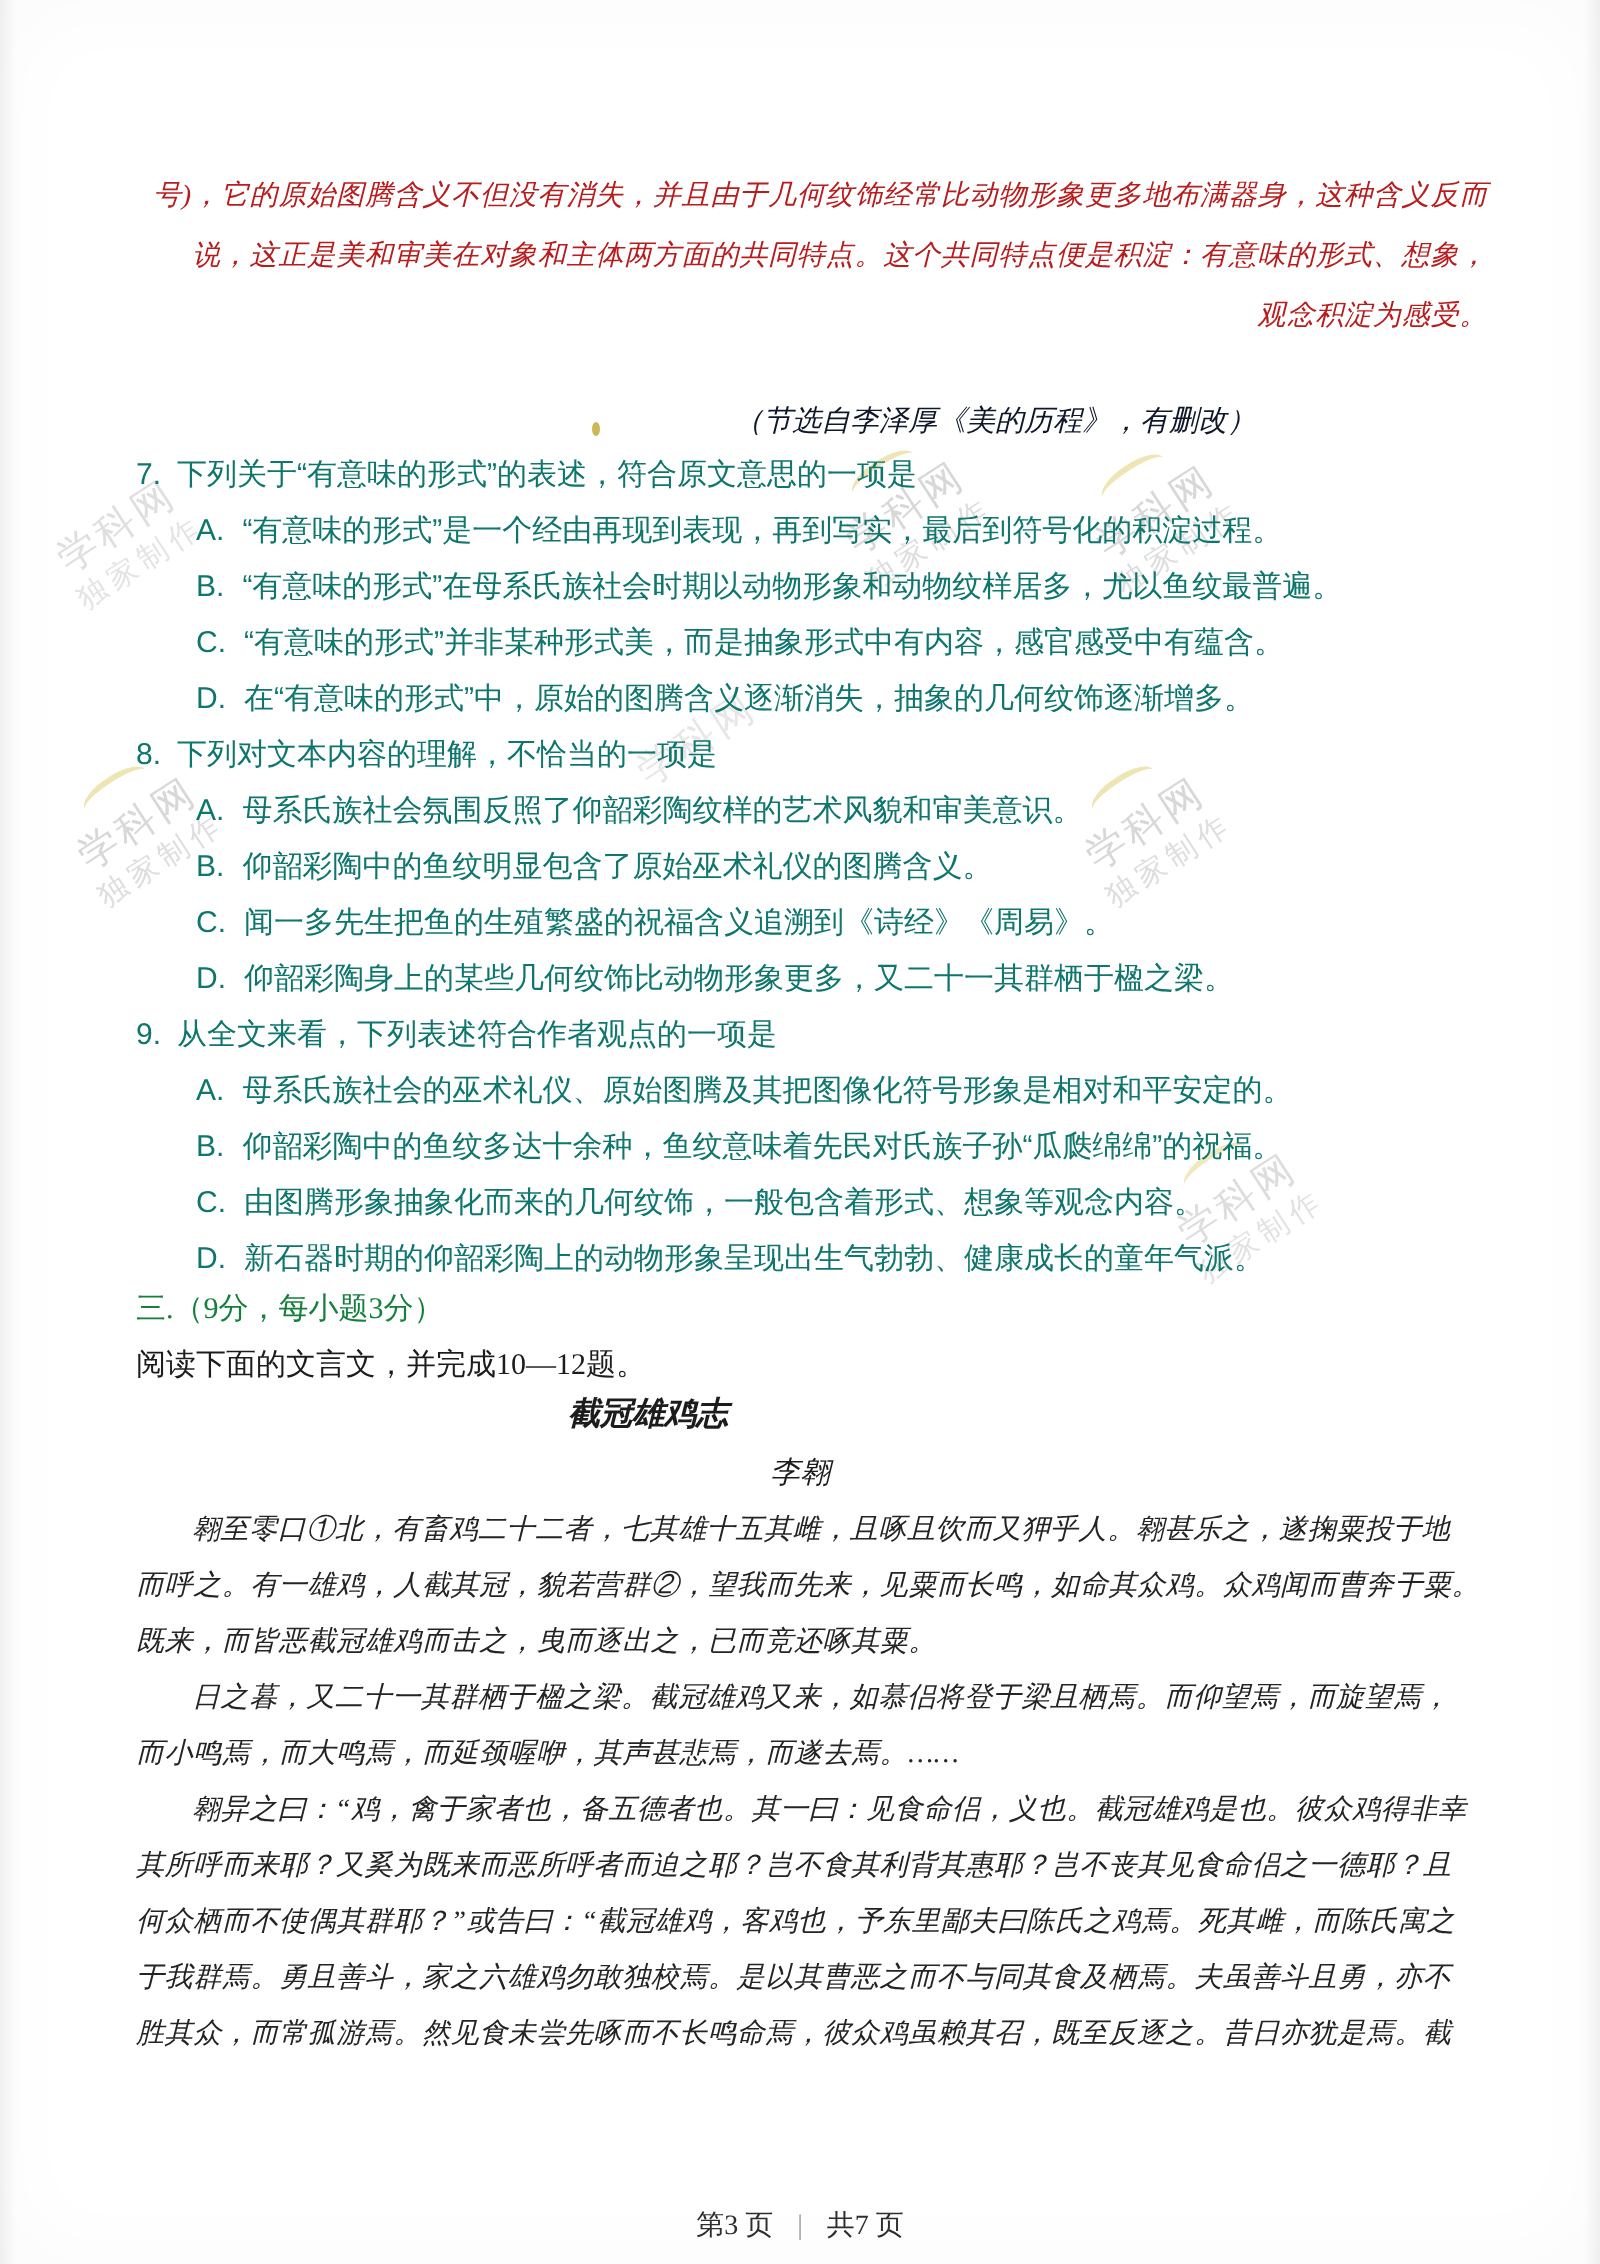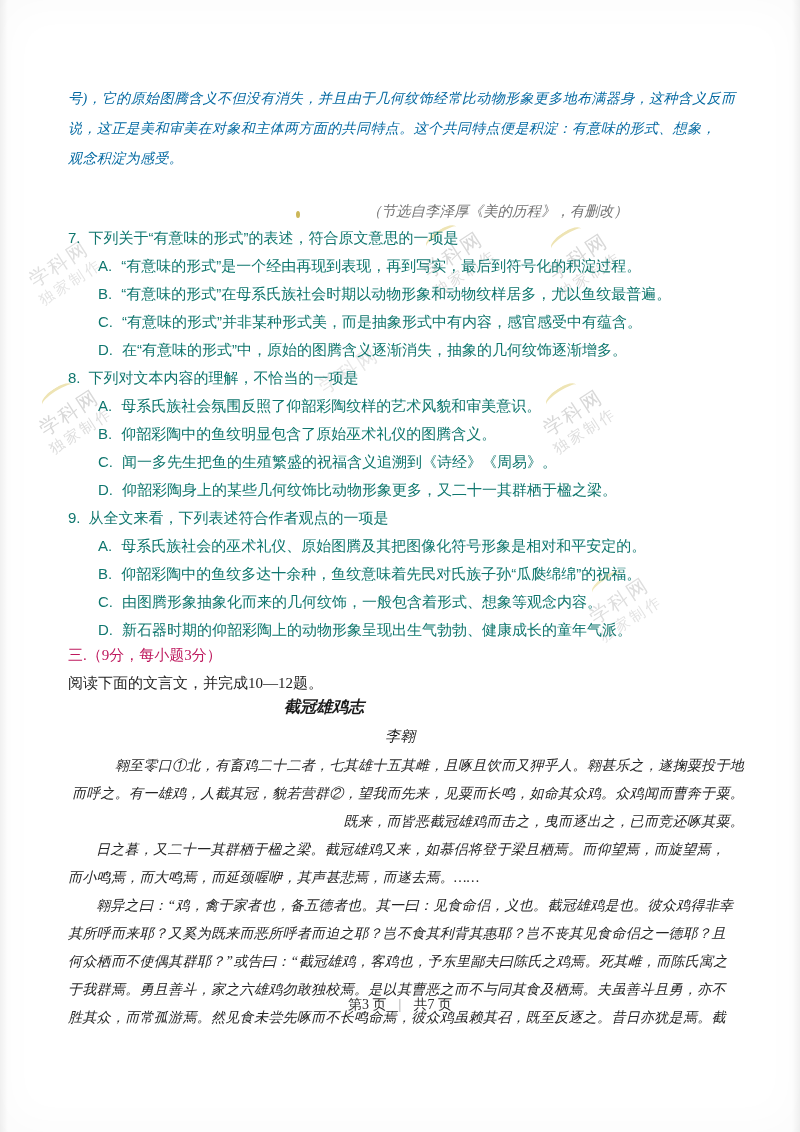--- a/index.html
+++ b/index.html
@@ -26,42 +26,42 @@
   .wm2{left:543px;top:228px;}
   .wm3{left:28px;top:250px;opacity:.8;}
   .wm4{left:34px;top:384px;}
   .wm5{left:538px;top:384px;}
   .wm6{left:316px;top:358px;opacity:.6;}
   .wm7{left:584px;top:572px;opacity:.85;}
 
   
   .lit{font-family:"Liberation Serif",serif;font-style:italic;}
   .block{position:absolute;left:68px;width:676px;z-index:1;}
-  .intro{top:84px;font-size:14px;line-height:30px;letter-spacing:0.4px;color:#0369a1;}
-  .citation{top:198px;width:560px;text-align:right;font-size:14.5px;line-height:26px;color:#737373;}
+  .intro{top:84px;font-size:14px;line-height:30px;letter-spacing:0.4px;color:#b91c1c;text-align:right;}
+  .citation{top:198px;width:560px;text-align:right;font-size:14.5px;line-height:26px;color:#0f172a;}
 
   
   .qblock{font-family:"Liberation Sans",sans-serif;font-size:15px;line-height:28px;color:#0f766e;}
   .q7{top:224px;} .q8{top:364px;} .q9{top:504px;}
   .qnum{margin-right:8px;}
   .qopt{padding-left:30px;}
   .optlabel{margin-right:9px;}
 
-  .sec-heading{top:642px;font-size:15px;line-height:26px;color:#be185d;}
+  .sec-heading{top:642px;font-size:15px;line-height:26px;color:#15803d;}
   .instruction{top:670px;font-size:15px;line-height:26px;color:#1c1c1c;}
   .doc-title{position:absolute;left:0;top:697px;width:648px;text-align:center;
       font-size:16px;font-weight:bold;color:#1c1c1c;z-index:1;}
   .doc-author{position:absolute;left:0;top:727px;width:800px;text-align:center;
       font-size:15px;color:#1c1c1c;z-index:1;}
 
   .para{font-size:14px;line-height:28px;letter-spacing:0.3px;color:#242424;}
-  .p1{top:752px;text-align:right;} .p2{top:836px;} .p3{top:892px;}
+  .p1{top:752px;} .p2{top:836px;} .p3{top:892px;}
   .indent{text-indent:2em;}
 
-  .footer{position:absolute;left:0;top:996px;width:800px;text-align:center;
+  .footer{position:absolute;left:0;top:1104px;width:800px;text-align:center;
       font-size:14px;color:#2e2e2e;z-index:1;font-family:"Liberation Serif",serif;}
   .footer .sep{color:#9a9a9a;padding:0 12px;}
 
   .artifact-dot{position:absolute;left:296px;top:211px;width:4px;height:7px;
       background:#c3aa3c;border-radius:50%;opacity:.85;z-index:1;}
 </style>
 </head>
 <body>
 
 <div class="page">

